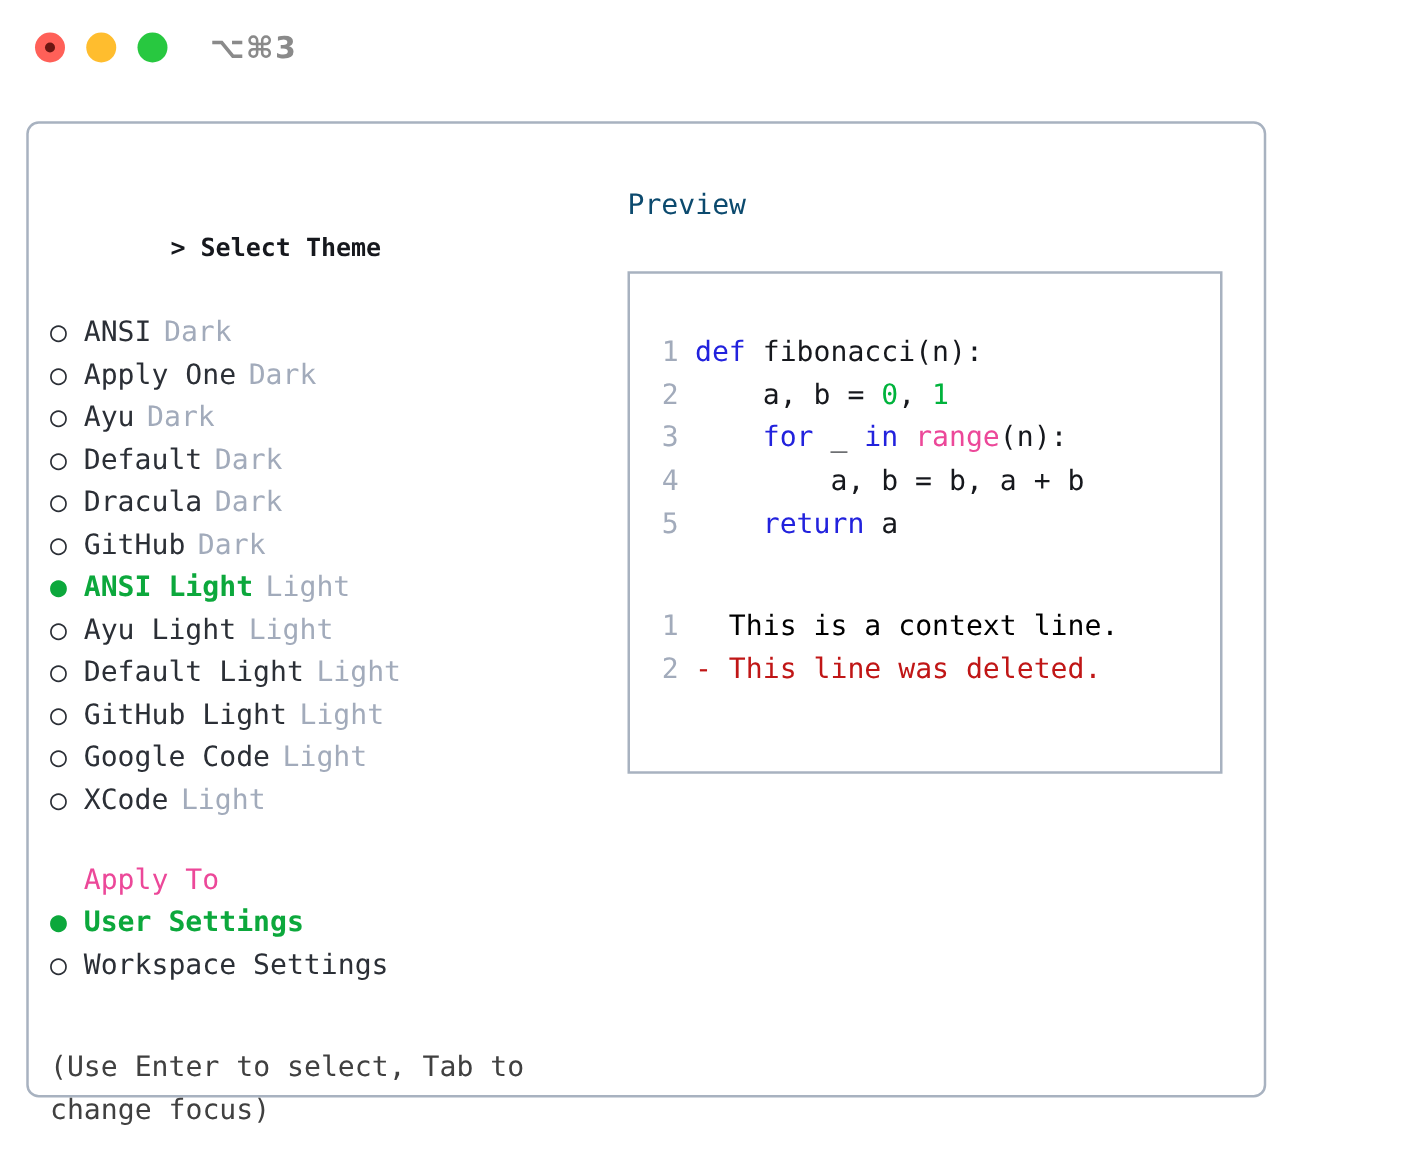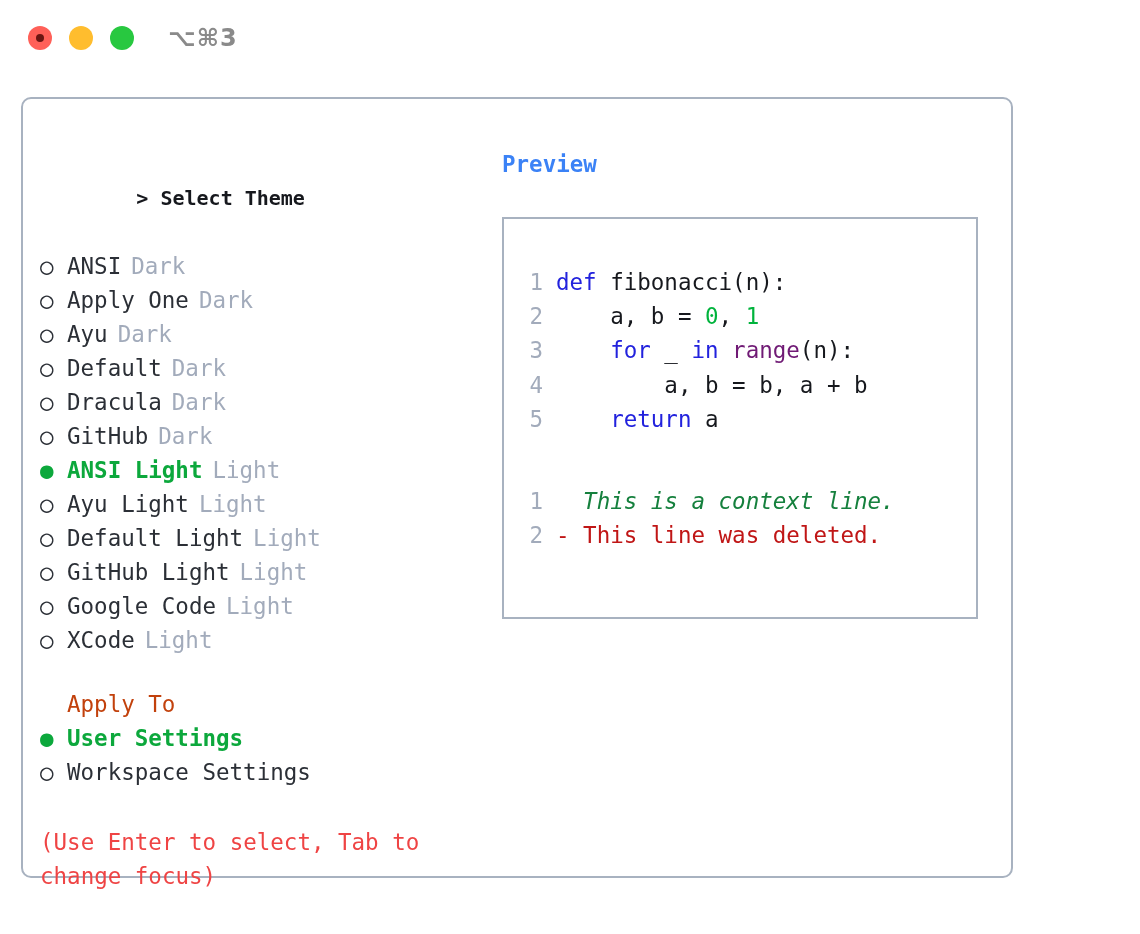--- a/index.html
+++ b/index.html
@@ -113,46 +113,46 @@
   .opt-row.selected .opt-label { color: #0ca83c; font-weight: 700; }
   .opt-kind {
     color: #a2abbb;
     margin-left: 10px;
   }
 
   .spacer-sm { height: 30px; }
 
   #apply-head {
     font-size: 22.5px;
-    color: #c2410c;
+    color: #ec4899;
     line-height: 34px;
     padding-left: 27px;
     white-space: pre;
     font-family: "DejaVu Sans Mono", monospace;
   }
 
   #hint {
-    margin-top: 36px;
-    font-size: 22.5px;
-    line-height: 34px;
-    color: #ef4444;
+    margin-top: 48px;
+    font-size: 22.5px;
+    line-height: 34px;
+    color: #404040;
     width: 420px;
     font-family: "DejaVu Sans Mono", monospace;
   }
 
   
   #right-col {
     position: absolute;
     left: 479px; top: 48px;
     width: 490px;
   }
   #preview-head {
     font-size: 22.5px;
-    font-weight: 700;
-    color: #3b82f6;
+    font-weight: 400;
+    color: #0c4a6e;
     line-height: 34px;
     white-space: pre;
     font-family: "DejaVu Sans Mono", monospace;
   }
   #preview-box {
     margin-top: 36px;
     width: 476px;
     height: 402px;
     box-sizing: border-box;
     border: 2px solid #a8b2c0;
@@ -168,27 +168,27 @@
     color: #16181d;
   }
   .lnum {
     display: inline-block;
     width: 27px;
     text-align: right;
     color: #a2abbb;
     margin-right: 13px;
   }
   .kw   { color: #2222dd; }
-  .fn   { color: #701a75; }
+  .fn   { color: #ec4899; }
   .num  { color: #00b33c; }
   .plain{ color: #16181d; }
 
   .gap-lines { height: 48px; }
 
-  .diff-ctx { color: #15803d; font-style: italic; }
+  .diff-ctx { color: #000000; }
   .diff-del { color: #c01616; }
   .diff-add { color: #00c000; }
 </style>
 </head>
 <body>
 
 <div id="window">
 
   <div id="titlebar">
     <div class="lights">

